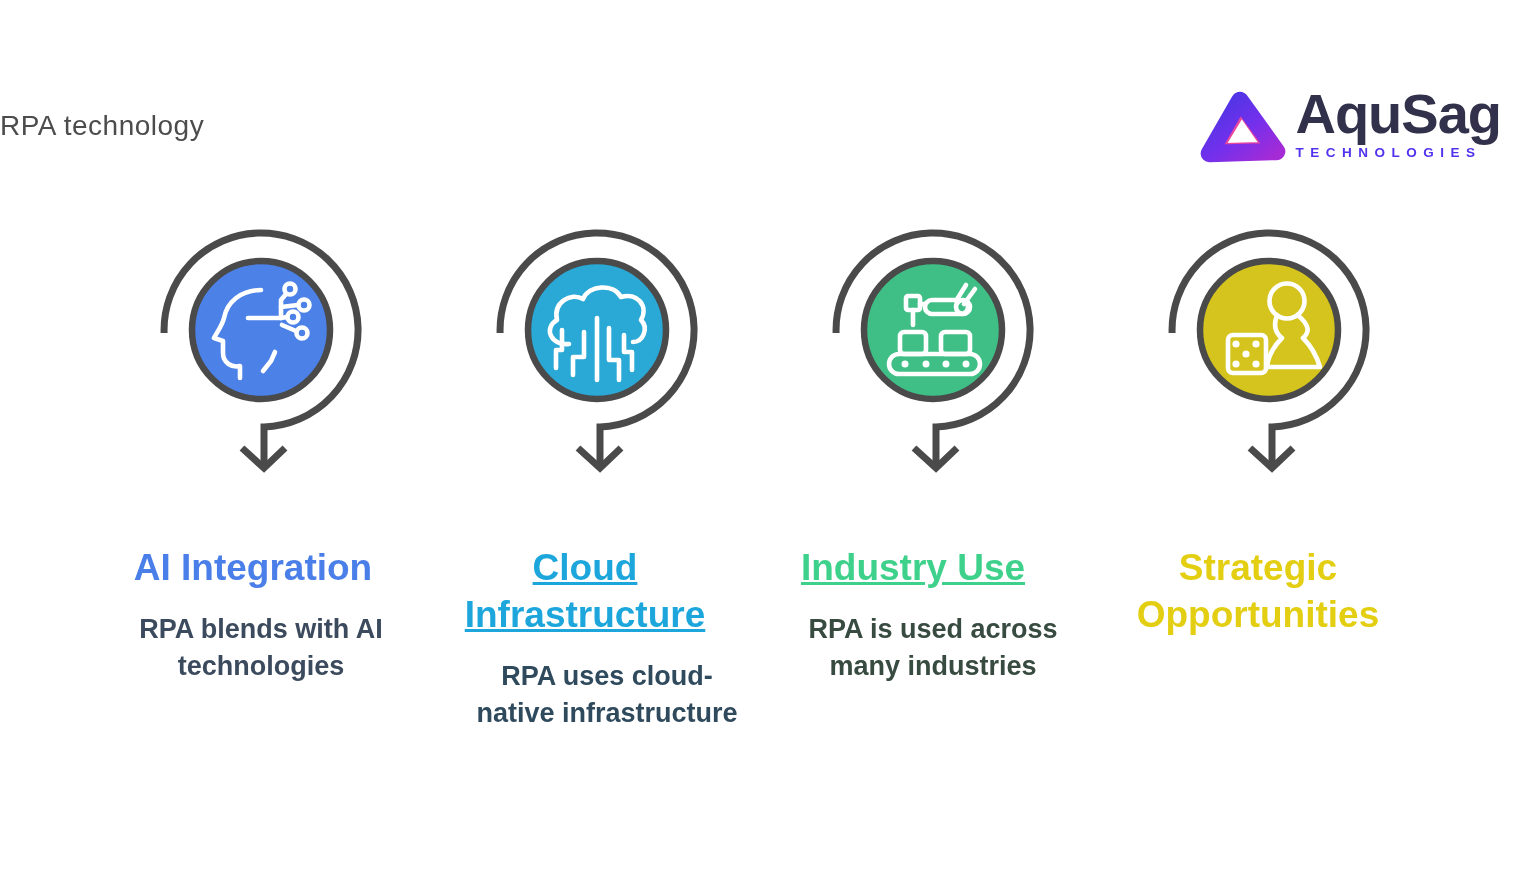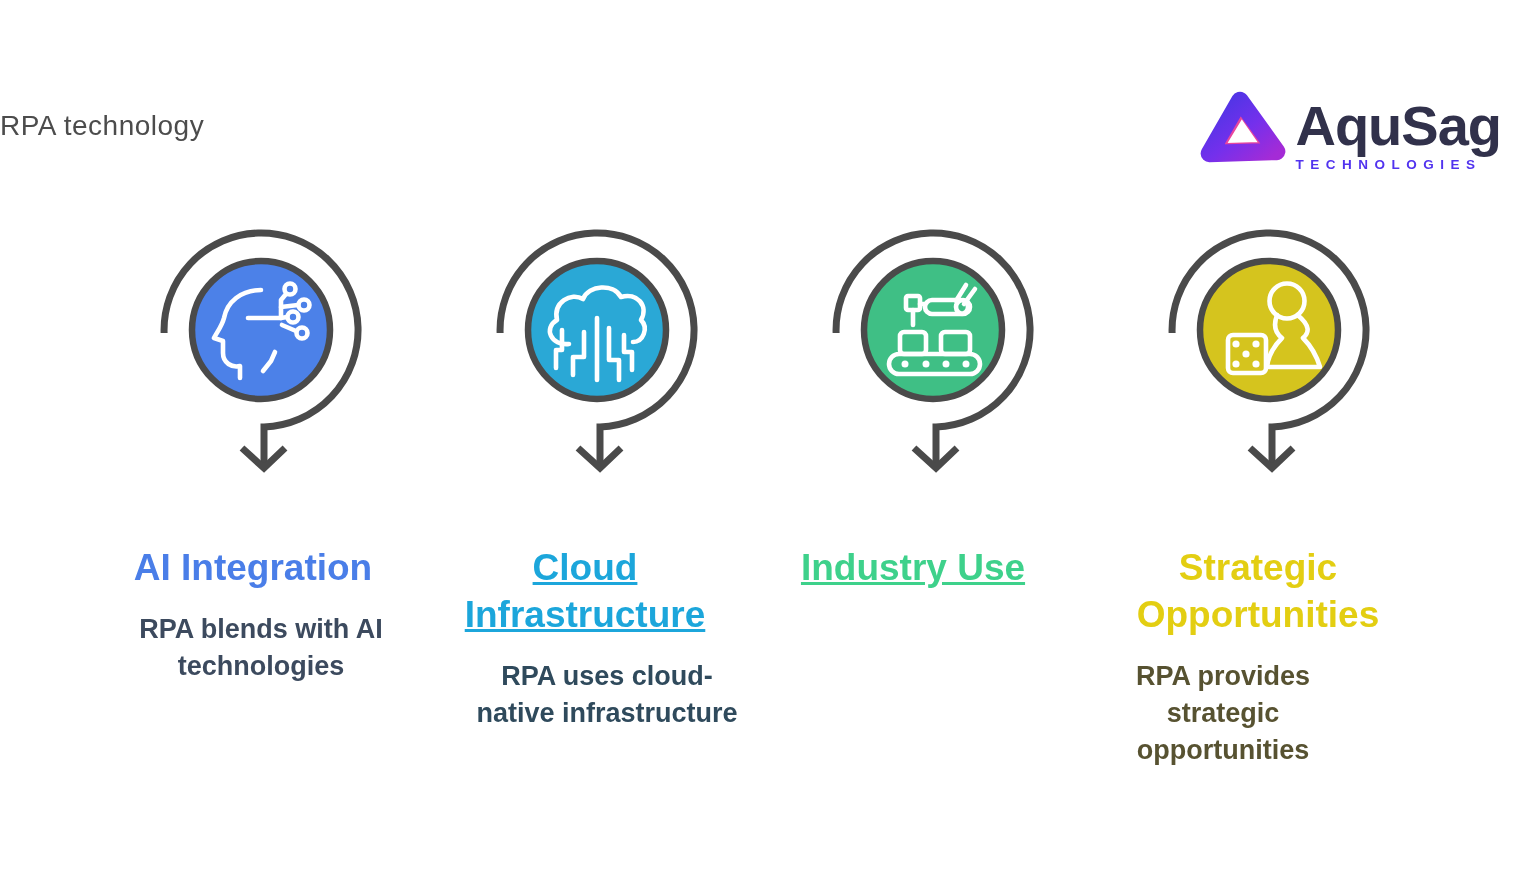--- a/index.html
+++ b/index.html
@@ -5,21 +5,21 @@
   * { margin:0; padding:0; box-sizing:border-box; }
   html,body { width:1538px; height:883px; overflow:hidden; }
   body { font-family:"Liberation Sans", sans-serif; position:relative; background:#fff; }
 
   .main-title {
     position:absolute; top:110px; left:0; width:100%;
     text-align:left; font-size:28px; font-weight:400; letter-spacing:0.5px;
   }
 
   
-  .logo { position:absolute; top:86px; right:37px; display:flex; align-items:flex-end; gap:4px; }
+  .logo { position:absolute; top:86px; right:37px; display:flex; align-items:flex-start; gap:4px; }
   .logo-text { display:flex; flex-direction:column; }
   .brand-name { font-size:56px; font-weight:700; line-height:1; letter-spacing:-1px; }
   .brand-subtitle { font-size:13.5px; font-weight:700; letter-spacing:6.5px; margin-top:3px; white-space:nowrap; }
 
   
   .columns { position:absolute; top:218px; left:93px; width:1344px; display:flex; }
   .column { width:336px; display:flex; flex-direction:column; align-items:center; }
   .unit-svg { display:block; }
   .heading {
     margin-top:64px; font-size:37px; font-weight:700; line-height:47px;
@@ -128,20 +128,22 @@
         <rect x="-44" y="24" width="91" height="20" rx="10"></rect>
       </g>
       <g stroke="none" fill="#FFFFFF">
         <circle cx="-28" cy="34" r="3.5"></circle>
         <circle cx="-7" cy="34" r="3.5"></circle>
         <circle cx="13" cy="34" r="3.5"></circle>
         <circle cx="33" cy="34" r="3.5"></circle>
       </g>
     </svg>
     <div class="heading" style="color: rgb(62, 209, 139); text-decoration: underline;">Industry Use</div>
+    <div class="desc" style="color: rgb(56, 75, 64);">RPA is used across
+many industries</div>
   </div>
 
   <div class="column col-3">
     <svg class="unit-svg" width="224" height="262" viewBox="-112 -112 224 262">
       <g fill="none" stroke-width="7" stroke="#4A4A4A">
         <path d="M -96.9 3 A 97 97 0 1 1 3 96.95 L 3 137"></path>
         <path d="M -19 118 L 3 138 L 24 118"></path>
         <circle r="69" stroke-width="6.5" fill="#D5C41E"></circle>
       </g>
       <g fill="none" stroke-width="4.6" stroke-linecap="round" stroke-linejoin="round" stroke="#FFFFFF">
@@ -152,18 +154,15 @@
       <g stroke="none" fill="#FFFFFF">
         <circle cx="-33" cy="14" r="3.6"></circle>
         <circle cx="-13" cy="14" r="3.6"></circle>
         <circle cx="-23" cy="24" r="3.6"></circle>
         <circle cx="-33" cy="34" r="3.6"></circle>
         <circle cx="-13" cy="34" r="3.6"></circle>
       </g>
     </svg>
     <div class="heading" style="color: rgb(227, 206, 18);">Strategic
 Opportunities</div>
-    <div class="desc" style="color: rgb(87, 82, 49);">RPA provides
-strategic
-opportunities</div>
   </div>
 
 </div>
 
 </body></html>

